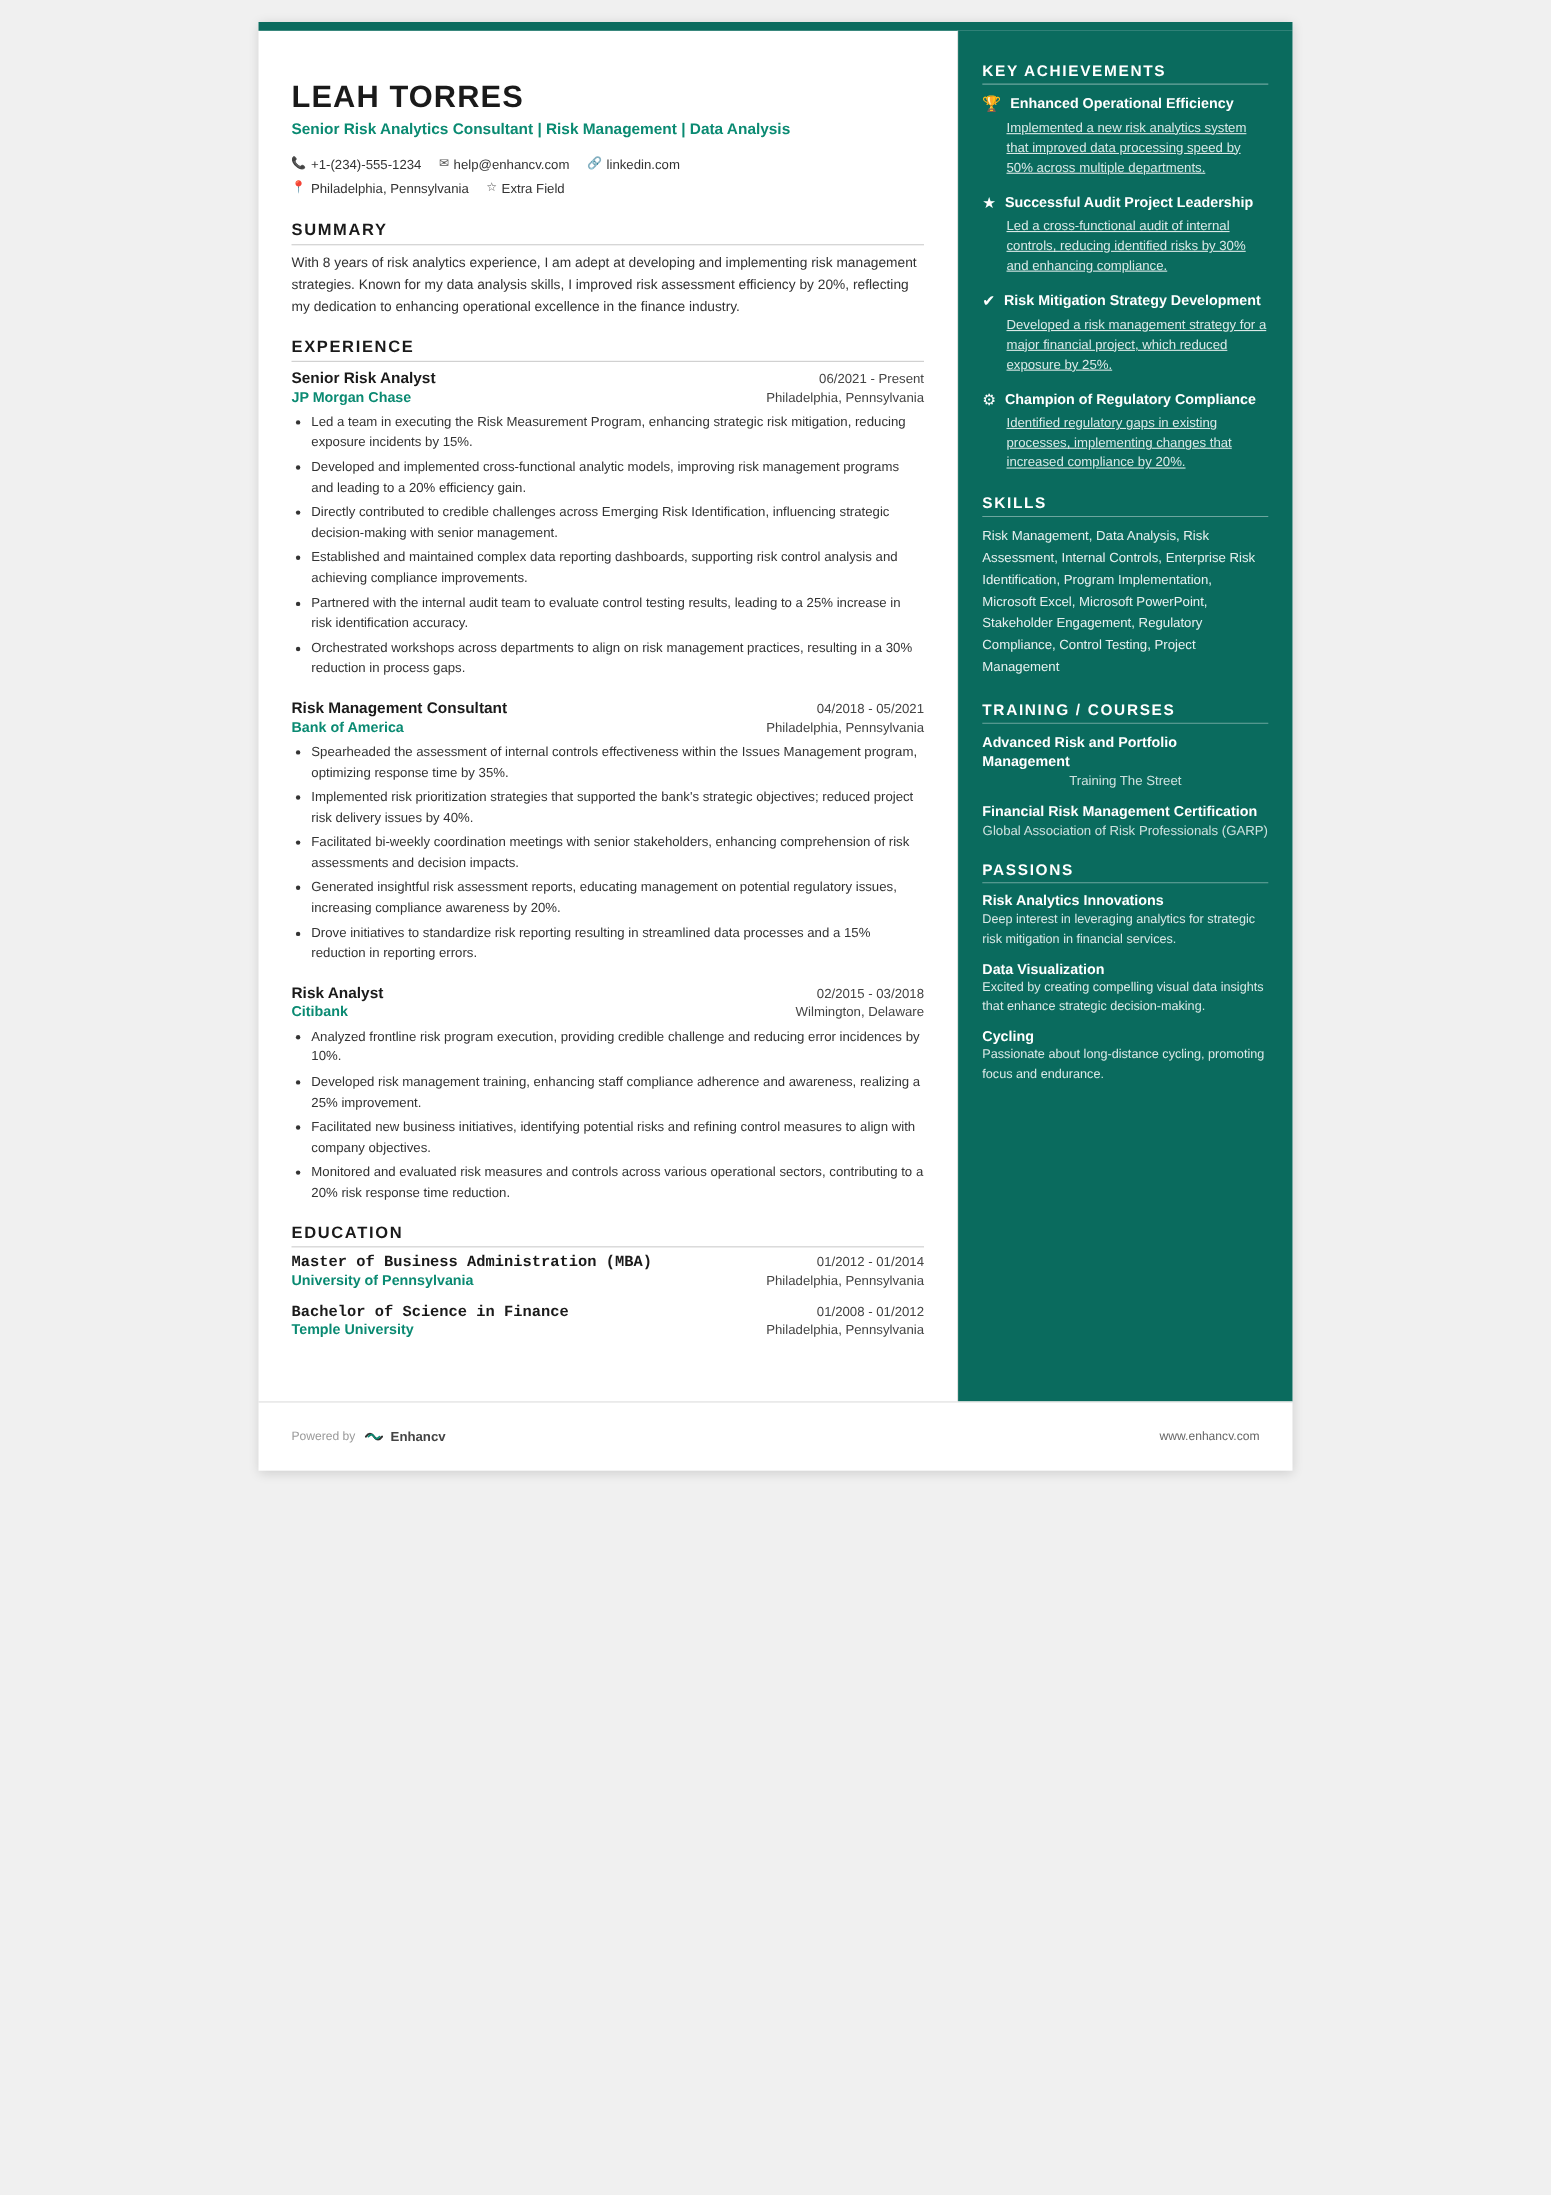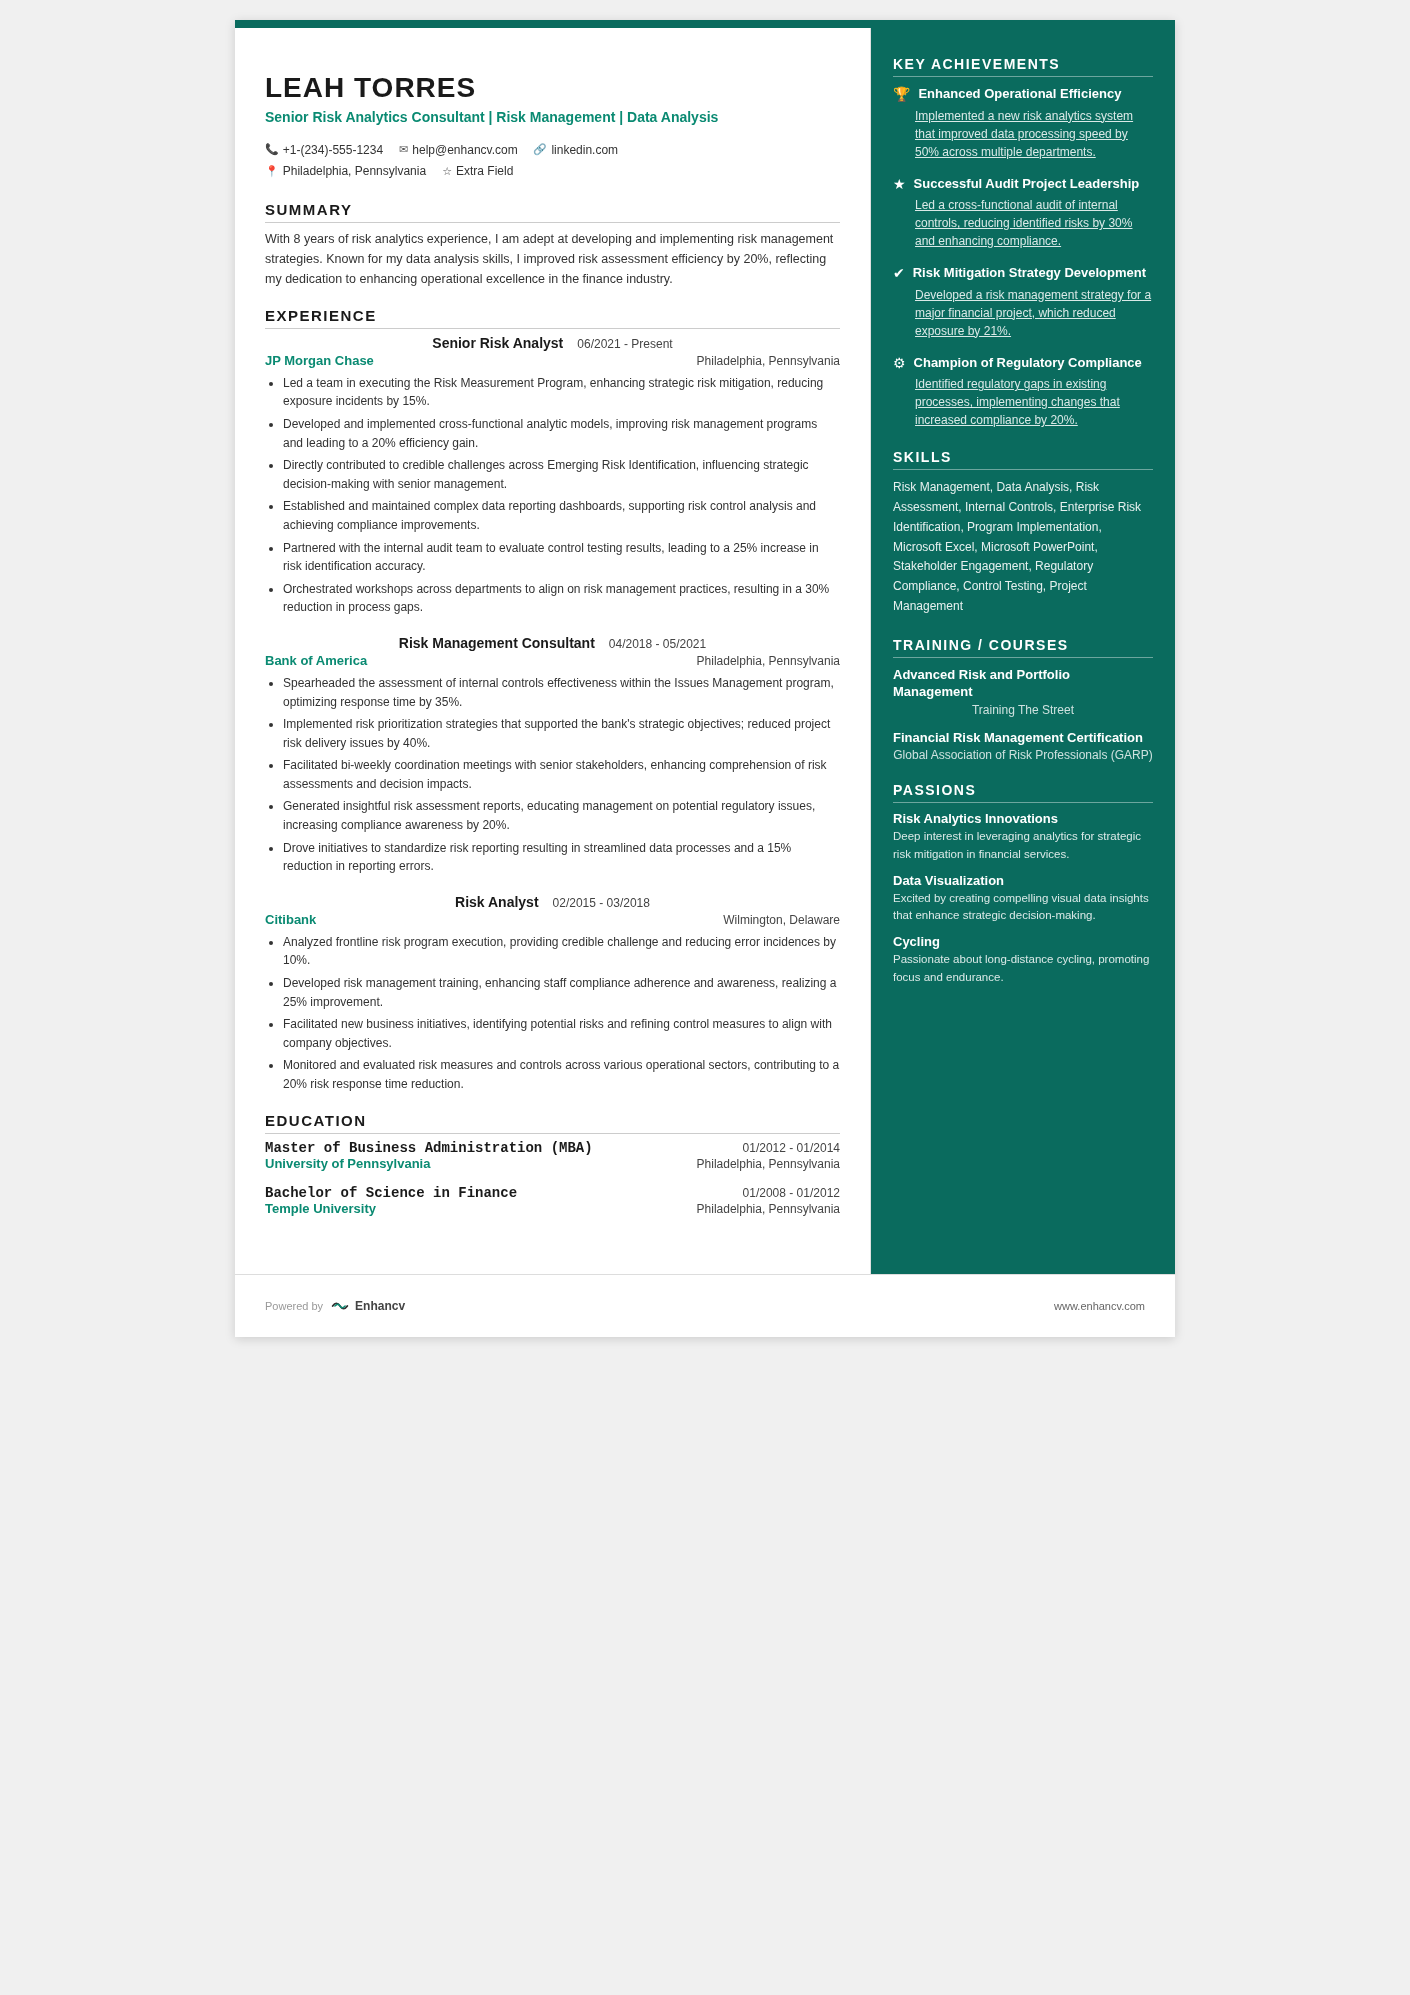--- a/index.html
+++ b/index.html
@@ -70,21 +70,21 @@
       font-size: 12.5px;
       color: #333;
       line-height: 1.6;
       margin-bottom: 18px;
     }
 
     
     .exp-section { margin-bottom: 18px; }
     .job-header {
       display: flex;
-      justify-content: center;
+      justify-content: space-between;
       align-items: baseline;
       margin-bottom: 2px;
       gap: 14px;
     }
     .job-title { font-size: 14px; font-weight: 700; color: #1a1a1a; }
     .job-dates { font-size: 12px; color: #444; }
     .company-line {
       display: flex;
       justify-content: space-between;
       align-items: baseline;
@@ -328,21 +328,21 @@
             <span class="achievement-icon">★</span>
             <span class="achievement-title">Successful Audit Project Leadership</span>
           </div>
           <div class="achievement-desc">Led a cross-functional audit of internal controls, reducing identified risks by 30% and enhancing compliance.</div>
         </div>
         <div class="achievement-item">
           <div class="achievement-header">
             <span class="achievement-icon">✔</span>
             <span class="achievement-title">Risk Mitigation Strategy Development</span>
           </div>
-          <div class="achievement-desc">Developed a risk management strategy for a major financial project, which reduced exposure by 21%.</div>
+          <div class="achievement-desc">Developed a risk management strategy for a major financial project, which reduced exposure by 25%.</div>
         </div>
         <div class="achievement-item">
           <div class="achievement-header">
             <span class="achievement-icon">⚙</span>
             <span class="achievement-title">Champion of Regulatory Compliance</span>
           </div>
           <div class="achievement-desc">Identified regulatory gaps in existing processes, implementing changes that increased compliance by 20%.</div>
         </div>
       </div>
 

